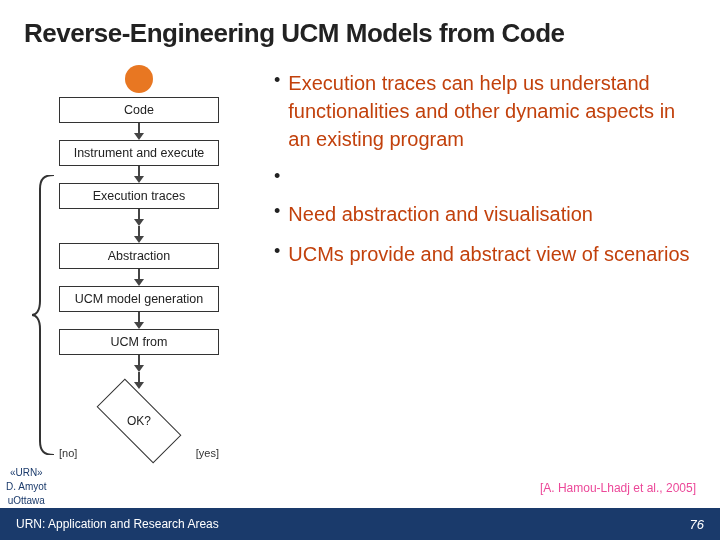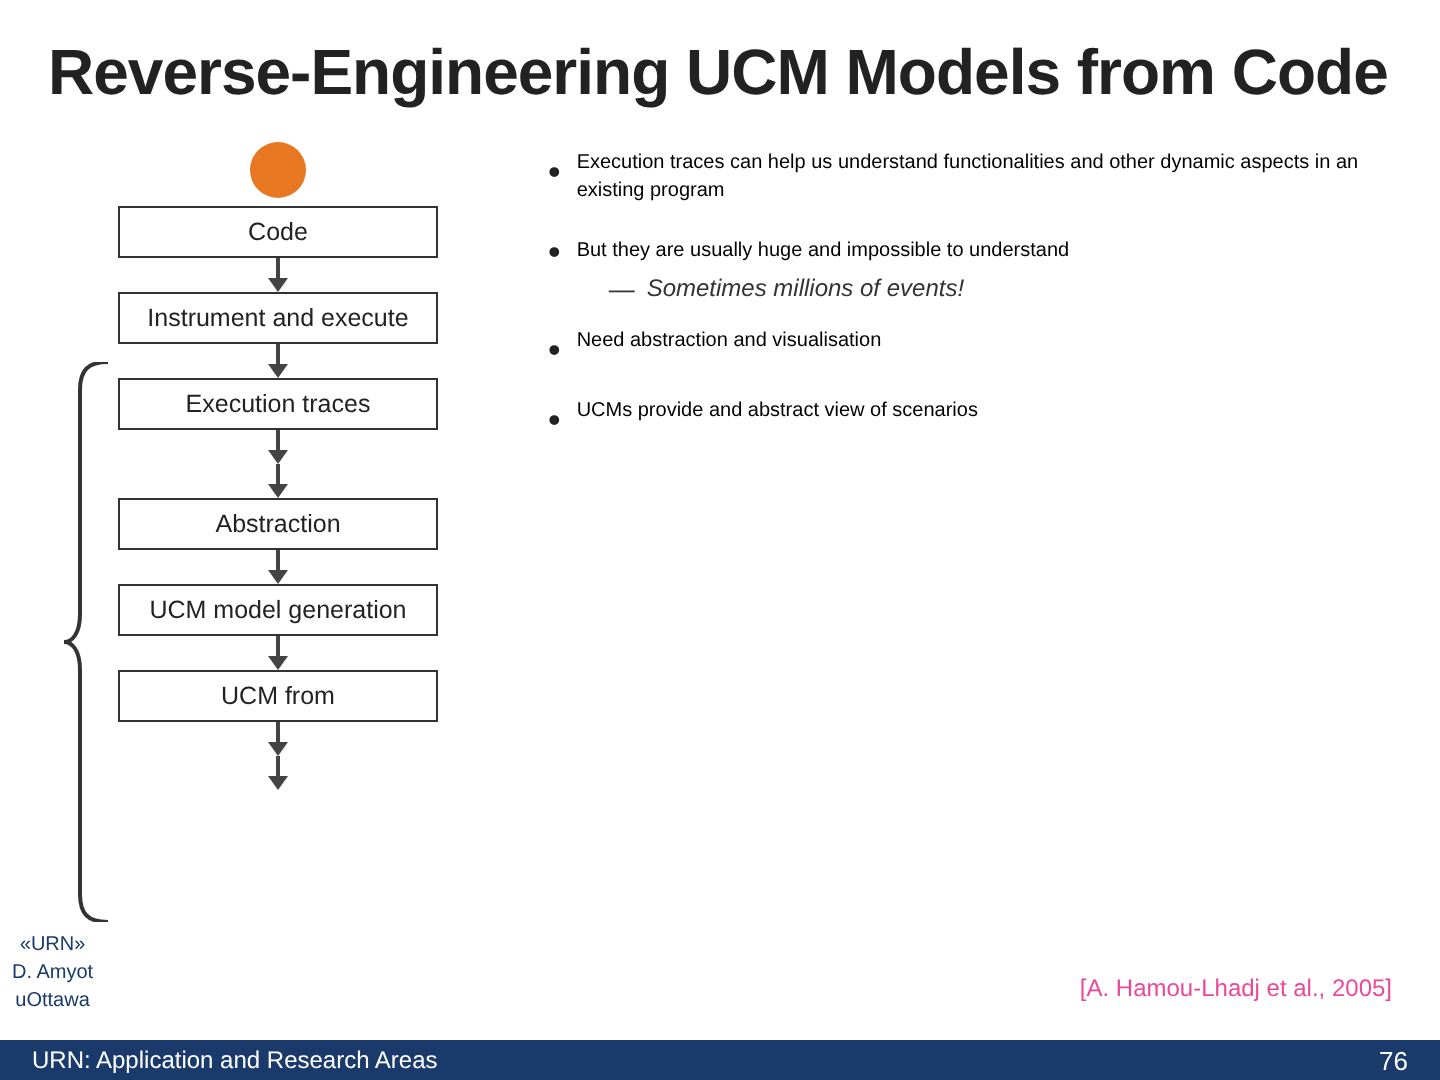--- a/index.html
+++ b/index.html
@@ -14,21 +14,21 @@
 
     .slide {
       width: 720px;
       height: 540px;
       background: #fff;
       padding: 18px 24px 10px 24px;
       position: relative;
     }
 
     .title {
-      font-size: 32px;
+      font-size: 26px;
       font-weight: bold;
       color: #222;
       margin-bottom: 16px;
       letter-spacing: -0.5px;
     }
 
     .content-area {
       display: flex;
       flex-direction: row;
       gap: 10px;
@@ -147,23 +147,23 @@
     }
 
     .bullet-dot {
       font-size: 18px;
       line-height: 1.3;
       color: #222;
       flex-shrink: 0;
     }
 
     .bullet-text {
-      font-size: 10px;
+      font-size: 20px;
       line-height: 1.4;
-      color: #000000;
+      color: #c2410c;
     }
 
     .sub-bullet {
       margin-left: 16px;
       margin-top: 4px;
       display: flex;
       align-items: flex-start;
       gap: 6px;
     }
 
@@ -177,36 +177,37 @@
       color: #333;
       font-style: italic;
     }
 
     
     .bottom-bar {
       position: absolute;
       bottom: 0;
       left: 0;
       right: 0;
-      height: 20px;
+      height: 32px;
       background: #1a3a6b;
       display: flex;
       align-items: center;
       justify-content: space-between;
       padding: 0 16px;
     }
 
     .bottom-bar-text {
       color: #fff;
       font-size: 12px;
     }
 
     .bottom-bar-num {
       color: #fff;
       font-size: 13px;
+      font-style: italic;
     }
 
     
     .orange-circle {
       width: 28px;
       height: 28px;
       border-radius: 50%;
       background: #e87722;
       margin-bottom: 4px;
     }
@@ -311,39 +312,42 @@
         <div class="flow-connector">
           <div class="v-line"></div>
           <div class="arrow-head"></div>
         </div>
 
         <div class="flow-connector">
           <div class="v-line"></div>
           <div class="arrow-head"></div>
         </div>
 
+        <div class="diamond-wrapper">
+          <div class="diamond-container">
+            <div class="diamond-shape"></div>
+            <span class="diamond-text">OK?</span>
+          </div>
+          <div class="diamond-labels">
+            <span>[no]</span>
+            <span>[yes]</span>
+          </div>
+        </div>
       </div>
     </div>
 
     <div class="right-panel">
 
       <div class="bullet-point">
         <span class="bullet-dot">•</span>
         <span class="bullet-text">Execution traces can help us understand functionalities and other dynamic aspects in an existing program</span>
       </div>
 
       <div class="bullet-point">
         <span class="bullet-dot">•</span>
-        <div>
-          <span class="bullet-text">But they are usually huge and impossible to understand</span>
-          <div class="sub-bullet">
-            <span class="sub-bullet-dash">—</span>
-            <span class="sub-bullet-text">Sometimes millions of events!</span>
-          </div>
-        </div>
       </div>
 
       <div class="bullet-point">
         <span class="bullet-dot">•</span>
         <span class="bullet-text">Need abstraction and visualisation</span>
       </div>
 
       <div class="bullet-point">
         <span class="bullet-dot">•</span>
         <span class="bullet-text">UCMs provide and abstract view of scenarios</span>

